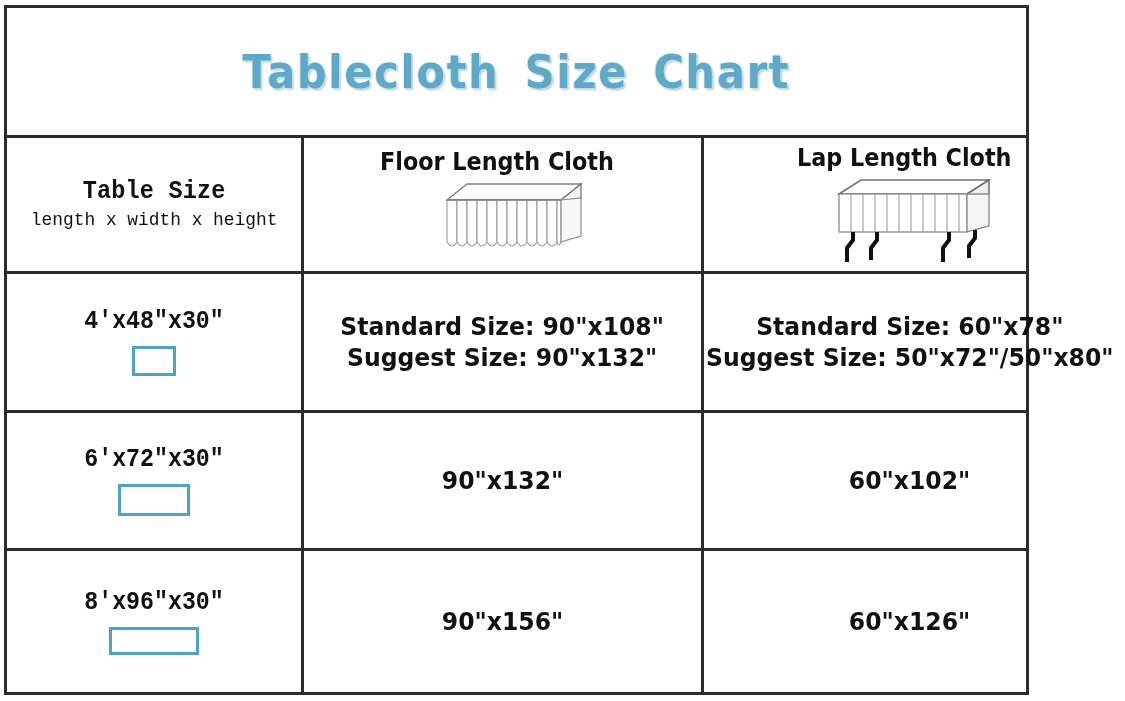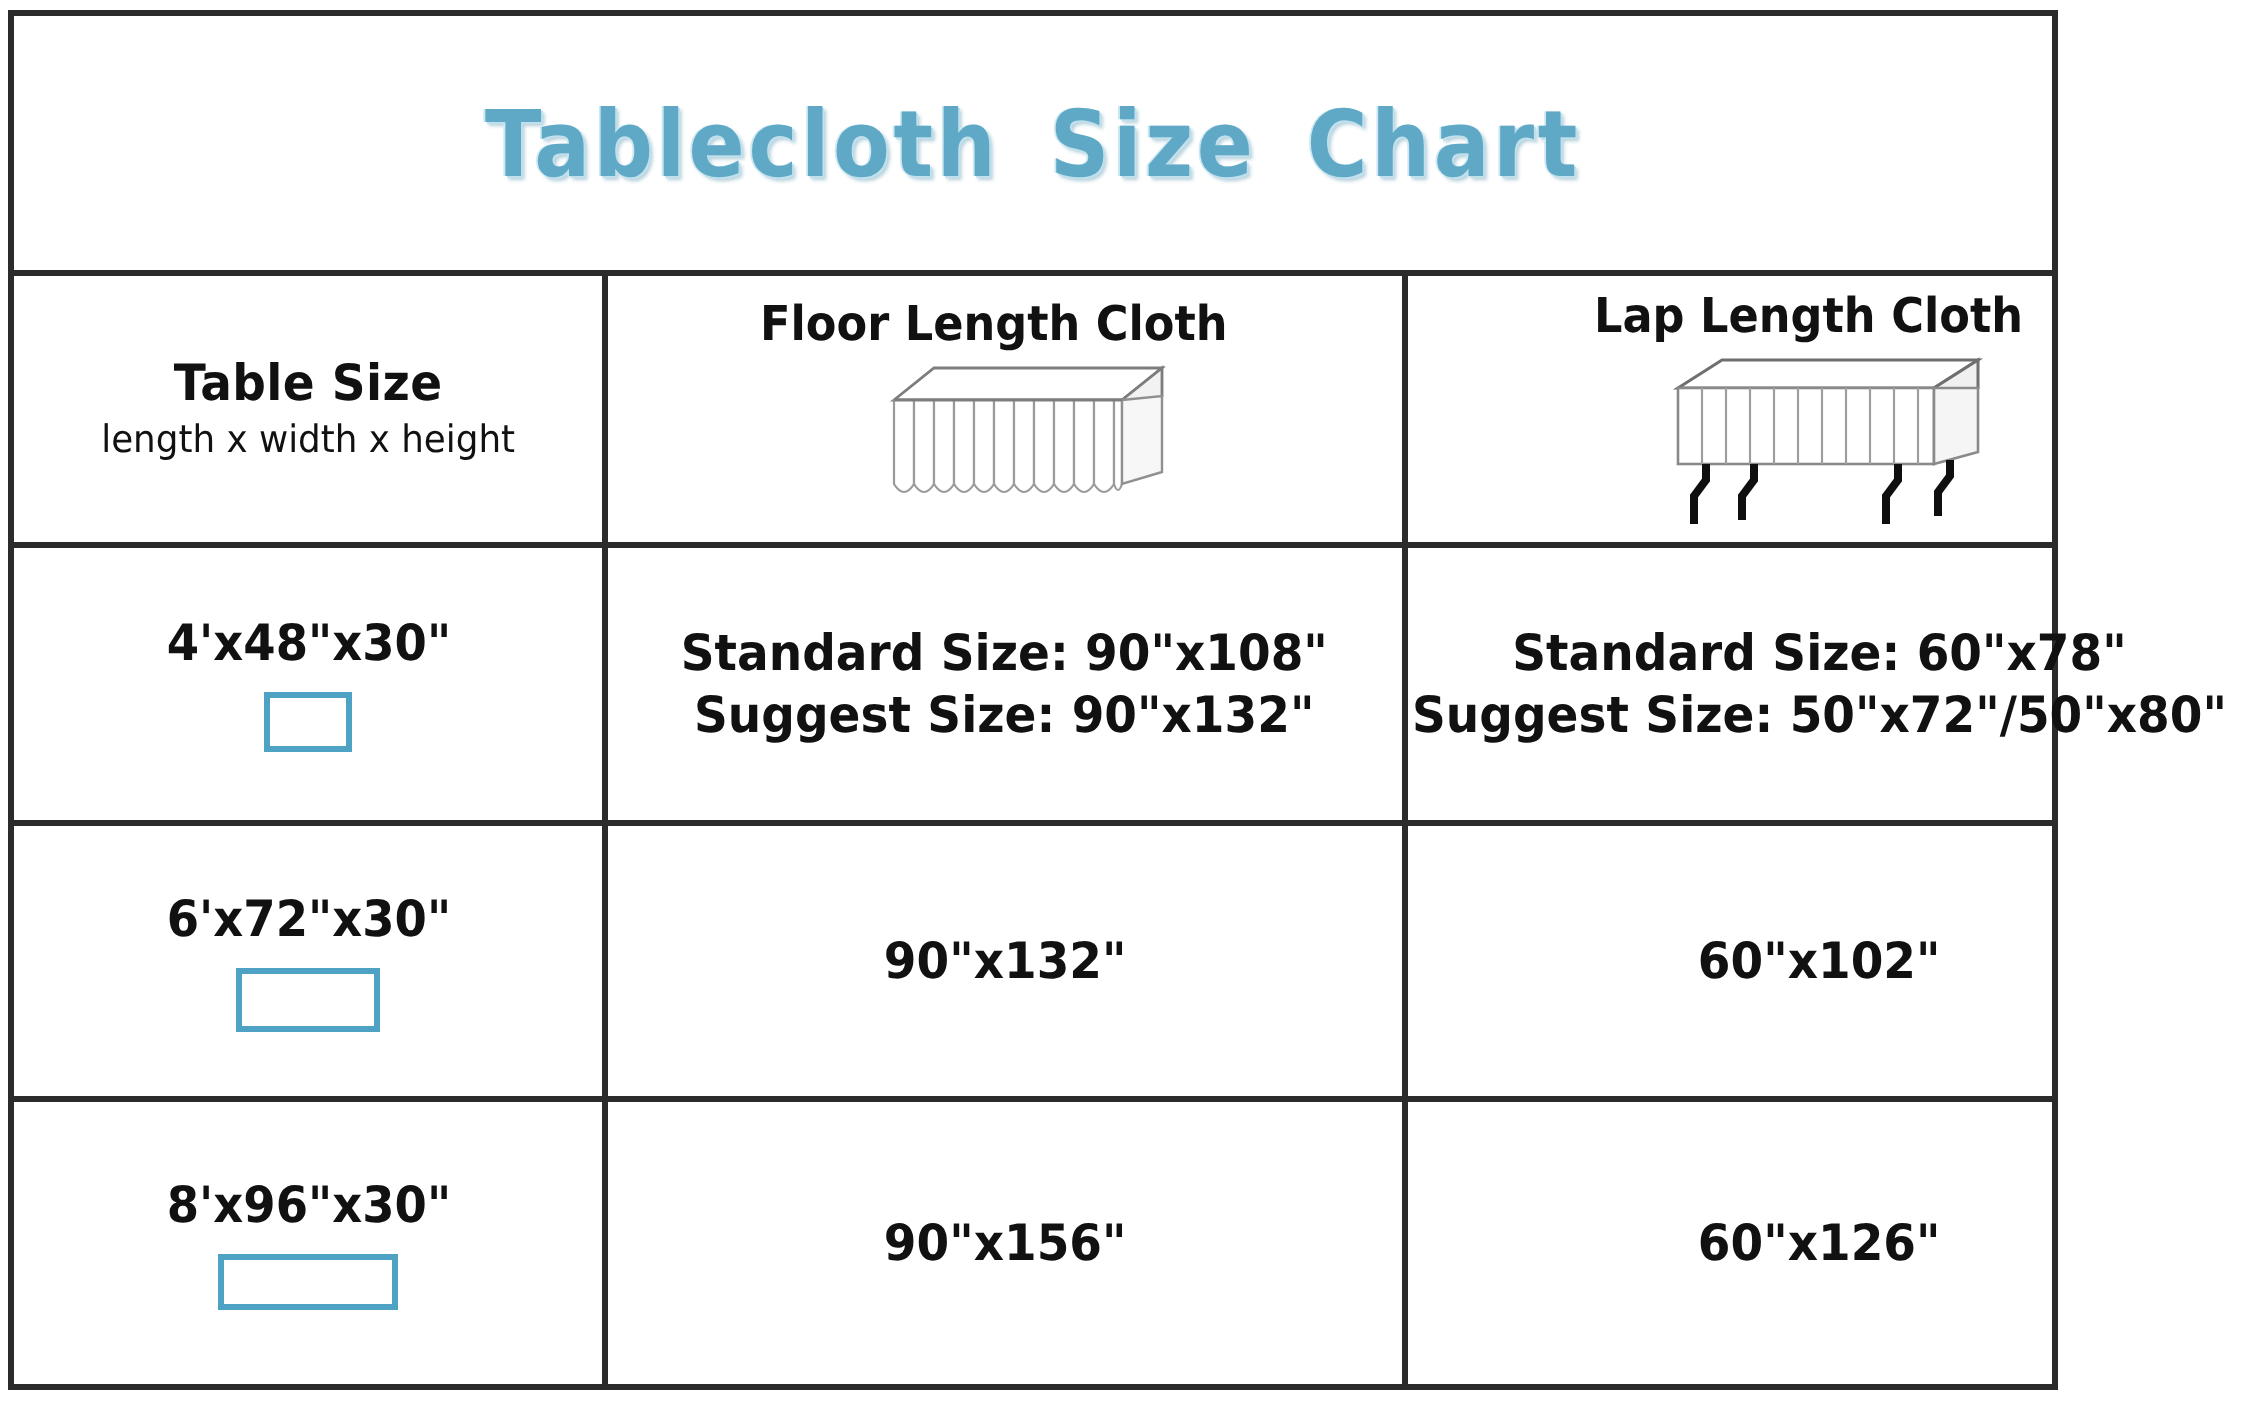--- a/index.html
+++ b/index.html
@@ -72,21 +72,21 @@
     border-right: 3px solid #2b2b2b;
     display: flex;
     align-items: center;
     justify-content: center;
     text-align: center;
     padding: 4px 6px;
     overflow: hidden;
   }
   .cell:last-child { border-right: none; }
 
-  .col-size  { width: 297px; flex: 0 0 297px; }
+  .col-size  { width: 297px; flex: 0 0 297px; font-family: Liberation Mono, monospace; }
   .col-floor { width: 400px; flex: 0 0 400px; }
   .col-lap   { width: 411px; flex: 0 0 411px; }
 
   
   .table-size-head {
     line-height: 1.15;
     transform: scaleX(0.94);
   }
   .table-size-head .main {
     display: block;

